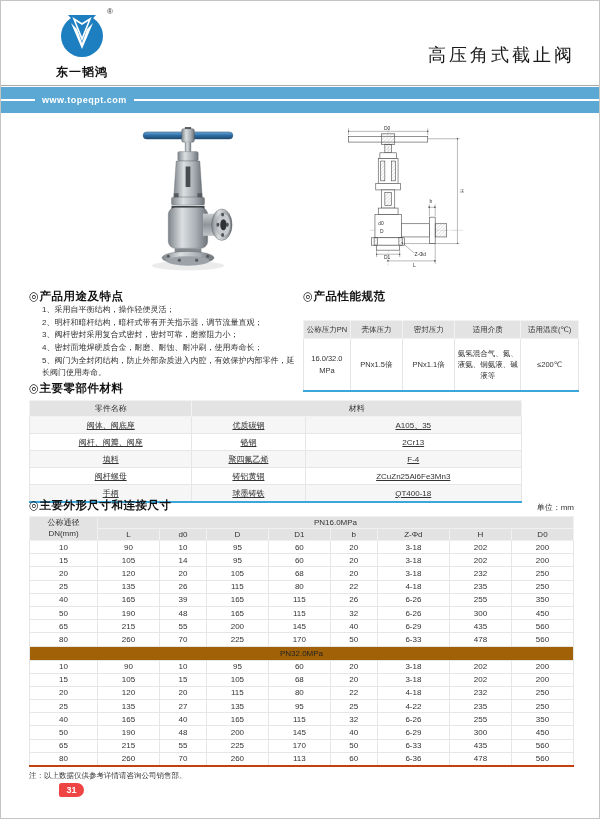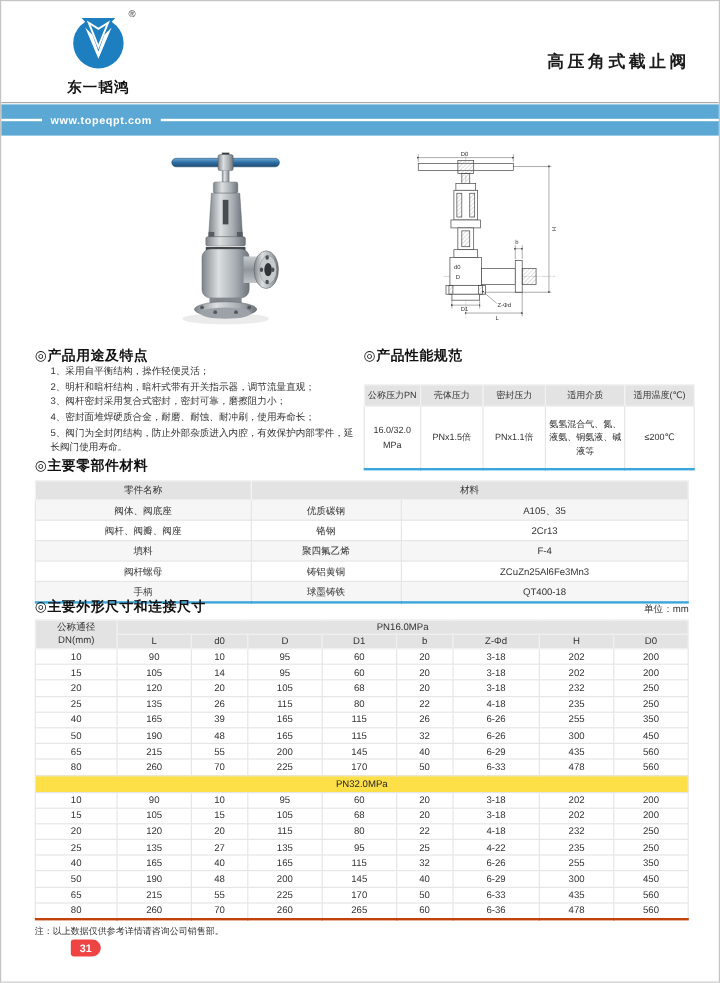--- a/index.html
+++ b/index.html
@@ -6,52 +6,52 @@
   .page{
     position:relative;width:598px;height:817px;margin:0 auto;background:#fff;
     border:1px solid #c4c4c4;overflow:hidden;
     font-family:"Liberation Sans","DejaVu Sans",sans-serif;color:#222;
   }
   
   .logo{position:absolute;left:44px;top:8px;width:74px;text-align:center;}
   .logo .mark{position:relative;display:inline-block;width:50px;height:50px;}
   .logo .reg{position:absolute;right:-6px;top:-2px;font-size:8px;color:#333;}
   .logo-text{margin-top:1px;font-size:12px;font-weight:bold;letter-spacing:1px;color:#111;}
-  .page-title{position:absolute;right:24px;top:42px;font-size:14px;font-weight:bold;letter-spacing:3px;color:#1a1a1a;}
+  .page-title{position:absolute;right:24px;top:42px;font-size:18px;font-weight:normal;letter-spacing:3px;color:#1a1a1a;}
   .header-rule{position:absolute;left:0;top:84px;width:100%;height:1px;background:#a9a9a9;}
   .banner{position:absolute;left:0;top:86px;width:100%;height:26px;background:#5ca8d4;padding-left:34px;}
   .banner .line{position:absolute;left:0;top:12px;width:100%;height:2px;background:#fff;}
   .banner .site{position:absolute;left:34px;top:7px;background:#5ca8d4;padding:0 7px;color:#fff;font-size:9px;font-weight:bold;letter-spacing:.5px;line-height:12px;}
   
   .valve-photo{position:absolute;left:128px;top:118px;width:118px;height:158px;}
   .valve-drawing{position:absolute;left:336px;top:122px;width:132px;height:152px;}
   
   .sec-title{font-size:11.5px;font-weight:bold;color:#111;letter-spacing:.5px;}
   .features{position:absolute;left:28px;top:288px;width:268px;}
   .features .item{font-size:8px;line-height:1.58;color:#333;padding-left:13px;}
   .performance{position:absolute;left:302px;top:288px;width:276px;}
   table{border-collapse:collapse;width:100%;}
   th,td{font-weight:normal;text-align:center;vertical-align:middle;}
   .perf-tbl{margin-top:16px;border-bottom:2px solid #3aa6da;}
   .perf-tbl th{background:#e3e3e3;font-size:7.5px;height:15px;border:1px solid #f2f2f2;color:#333;}
   .perf-tbl td{font-size:7.5px;border:1px solid #e6e6e6;height:49px;padding:1px 2px;color:#333;line-height:1.5;}
-  .materials{position:absolute;left:28px;top:380px;width:545px;}
+  .materials{position:absolute;left:28px;top:380px;width:493px;}
   .mat-tbl{margin-top:4px;border-bottom:2px solid #3aa6da;}
   .mat-tbl th{background:#e3e3e3;font-size:8px;height:13px;border:1px solid #f2f2f2;color:#333;}
-  .mat-tbl td{font-size:8px;height:13px;padding:1.5px 2px;border:1px solid #e6e6e6;color:#333;}
+  .mat-tbl td{font-size:8px;height:13px;padding:1.5px 2px;border:1px solid #e6e6e6;color:#333;text-decoration:underline;}
   .mat-tbl tbody tr:nth-child(odd) td{background:#f6f6f6;}
   .mat-tbl col.c1{width:33%;} .mat-tbl col.c2{width:23%;} .mat-tbl col.c3{width:44%;}
   .dimensions{position:absolute;left:28px;top:497px;width:545px;}
   .dim-head{display:flex;justify-content:space-between;align-items:flex-end;gap:40px;}
   .unit-label{font-size:8px;color:#333;}
   .dim-tbl{margin-top:3px;border-bottom:2px solid #c2410c;}
   .dim-tbl th{background:#e3e3e3;font-size:8px;height:11px;border:1px solid #f0f0f0;color:#333;padding:0 1px;}
   .dim-tbl th.dn{white-space:pre-line;line-height:1.3;}
   .dim-tbl td{font-size:8px;height:10.2px;padding:1px 2px;border:1px solid #e6e6e6;color:#333;}
-  .dim-tbl td.divider{background:#fde047;color:#222;height:11px;}
+  .dim-tbl td.divider{background:#a16207;color:#222;height:11px;}
   .dim-tbl col.dncol{width:12.5%;}
   .note{margin-top:4px;font-size:7.5px;color:#333;}
   .page-badge{position:absolute;left:58px;top:782px;width:25px;height:14px;background:#ef4444;color:#fff;
     font-size:9px;font-weight:bold;text-align:center;line-height:14px;border-radius:3px 8px 8px 3px;}
 </style>
 </head>
 <body>
 
 <div class="page">
 
@@ -465,21 +465,21 @@
             <td>50</td>
             <td>6-33</td>
             <td>435</td>
             <td>560</td>
           </tr>
           <tr>
             <td>80</td>
             <td>260</td>
             <td>70</td>
             <td>260</td>
-            <td>265</td>
+            <td>113</td>
             <td>60</td>
             <td>6-36</td>
             <td>478</td>
             <td>560</td>
           </tr>
         </tbody>
     </table>
     <div class="note">注：以上数据仅供参考详情请咨询公司销售部。</div>
   </div>
 

